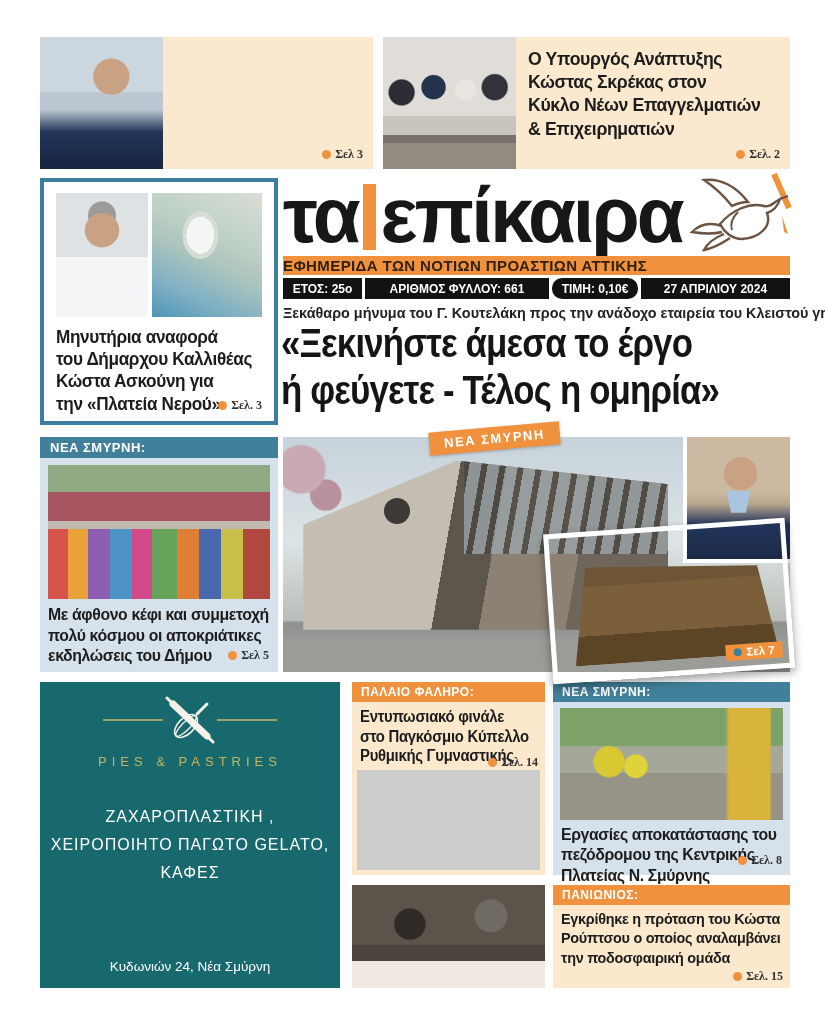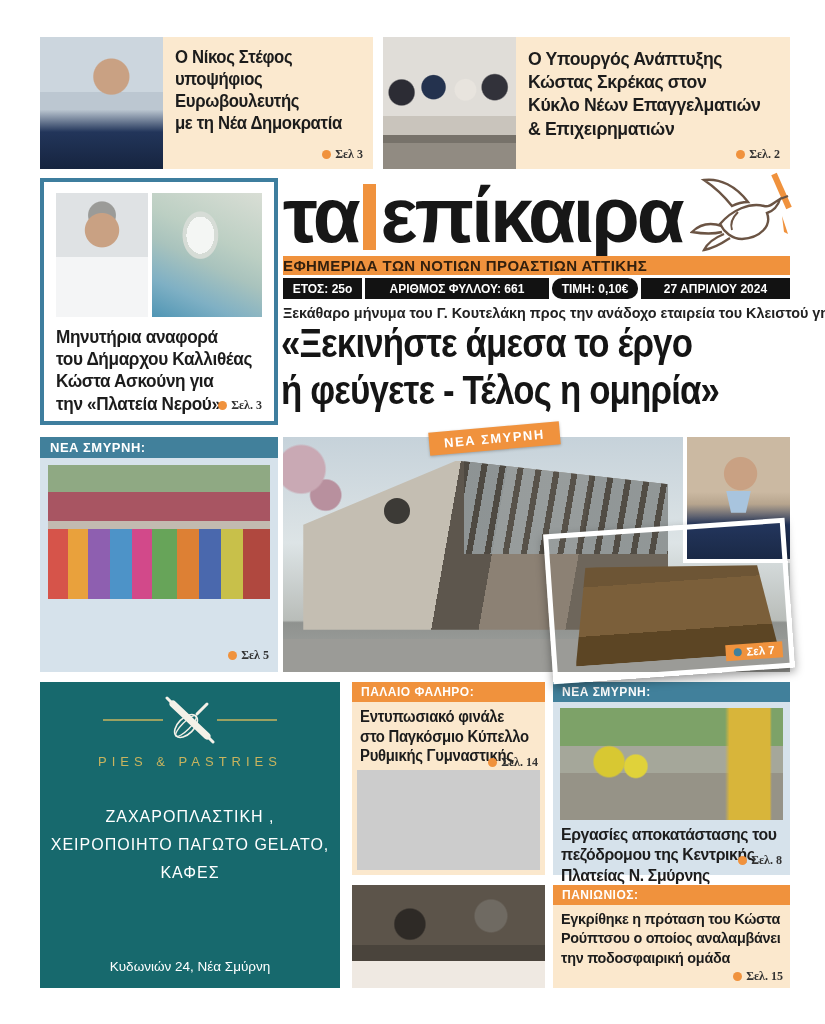--- a/index.html
+++ b/index.html
@@ -145,26 +145,20 @@
     linear-gradient(180deg,#5c544a 0 58%,#4a443c 58% 74%,#efe9e2 74% 100%); }
 </style>
 </head>
 <body>
 
 <div id="page">
 
   <div class="abs top-box" style="left:40px; width:333px;">
     <div class="photo ph-stefos" style="width:123px;"></div>
     <div class="panel">
-      <div class="hl"><span class="cond">
-        <span class="line">Ο Νίκος Στέφος</span>
-        <span class="line">υποψήφιος</span>
-        <span class="line">Ευρωβουλευτής</span>
-        <span class="line">με τη Νέα Δημοκρατία</span>
-      </span></div>
       <span class="pref">
           <span class="dot"></span>
           <span>Σελ 3</span>
         </span>
     </div>
   </div>
 
   <div class="abs top-box" style="left:383px; width:407px;">
     <div class="photo ph-skrekas" style="width:163px;"></div>
     <div class="panel">
@@ -240,20 +234,25 @@
       <div id="inset-tag">
           <span class="dot"></span>
           <span>Σελ 7</span>
         </div>
     </div>
   </div>
 
   <div class="abs" id="carnival-box">
     <div class="label-bar label-teal">ΝΕΑ ΣΜΥΡΝΗ:</div>
     <div class="photo ph-carnival"></div>
+    <div class="hl"><span class="cond">
+      <span class="line">Με άφθονο κέφι και συμμετοχή</span>
+      <span class="line">πολύ κόσμου οι αποκριάτικες</span>
+      <span class="line">εκδηλώσεις του Δήμου</span>
+    </span></div>
     <span class="pref">
         <span class="dot"></span>
         <span>Σελ 5</span>
       </span>
   </div>
 
   <div class="abs" id="ad">
     <svg id="ad-icon" width="210" height="48" viewBox="0 0 210 48">
       <line x1="18" y1="24" x2="78" y2="24" stroke="#C9B45E" stroke-width="1.6"></line>
       <line x1="132" y1="24" x2="192" y2="24" stroke="#C9B45E" stroke-width="1.6"></line>

